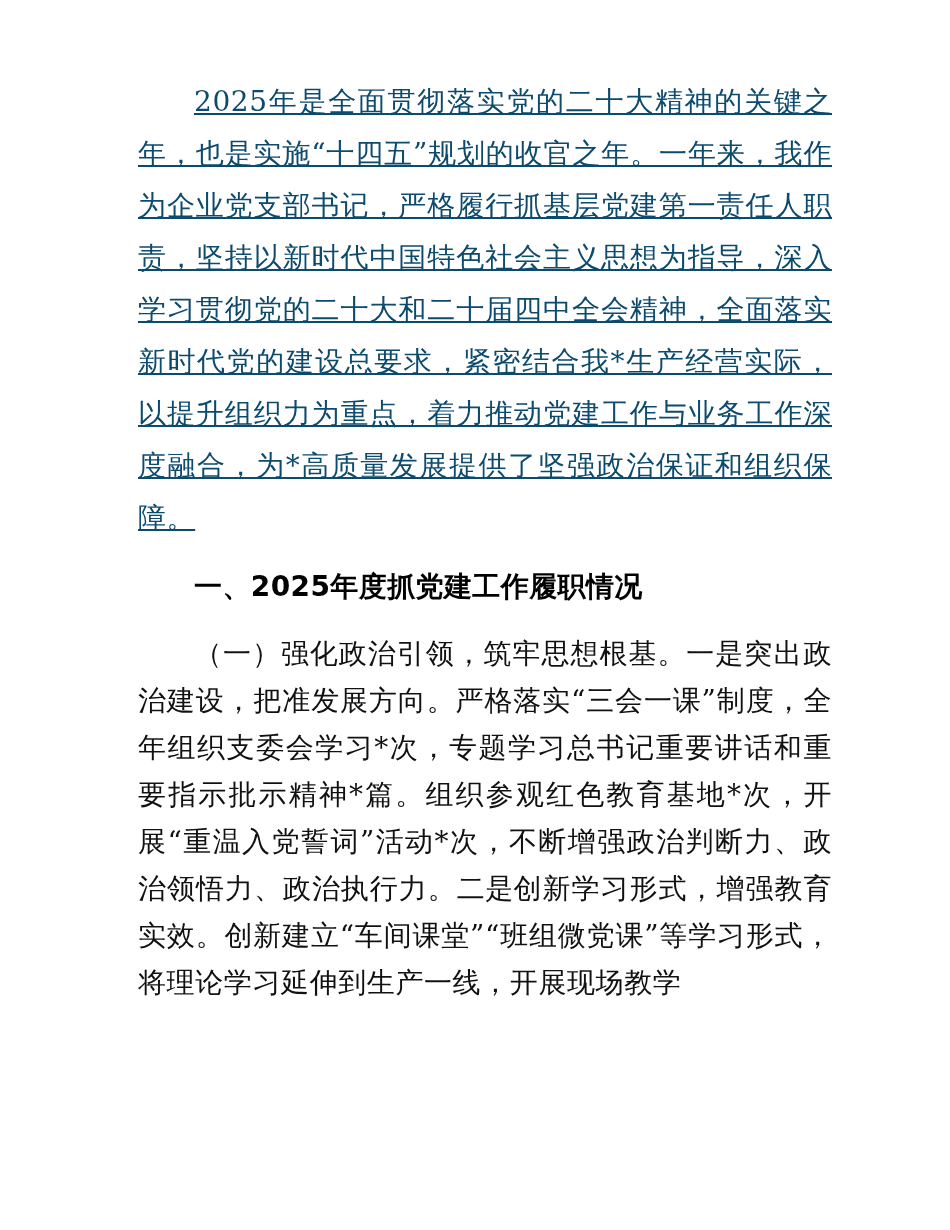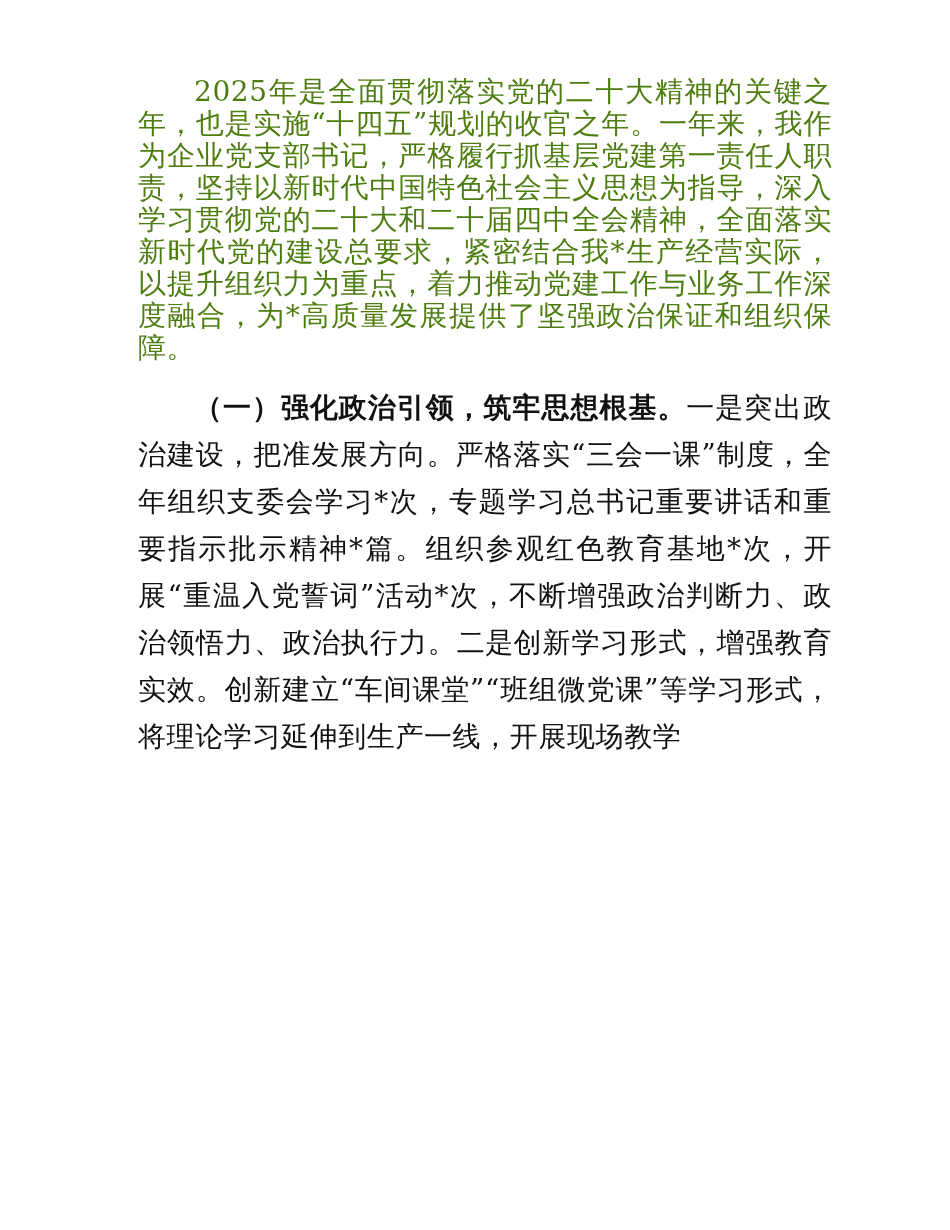--- a/index.html
+++ b/index.html
@@ -34,27 +34,28 @@
     letter-spacing: 0.5px;
     margin: 0;
     padding-top: 112px;
     width: 694px;
   }
 
   
   .body-para {
     font-family: "DejaVu Serif", "Liberation Serif", serif;
     font-size: 28px;
-    line-height: 32px;
-    color: #4d7c0f;
+    line-height: 52px;
+    color: #0c4a6e;
     text-align: justify;
     text-justify: inter-ideograph;
     text-indent: 56px;
     margin: 0;
     letter-spacing: 0.6px;
+    text-decoration: underline;
   }
   #intro-paragraph {
     padding-top: 76px;
   }
 
   
   .section-heading {
     font-family: "DejaVu Sans", "Liberation Sans", sans-serif;
     font-weight: 700;
     font-size: 28px;
@@ -74,35 +75,36 @@
     color: #111111;
     text-align: justify;
     text-justify: inter-ideograph;
     text-indent: 56px;
     margin: 0;
     padding-top: 20px;
     letter-spacing: 0.6px;
   }
   .lead-bold {
     font-family: "DejaVu Sans", "Liberation Sans", sans-serif;
-    font-weight: 700;
+    font-weight: 400;
     letter-spacing: 0;
   }
   .enum-bold {
     font-family: "DejaVu Sans", "Liberation Sans", sans-serif;
     font-weight: 400;
     letter-spacing: 0;
   }
 </style>
 </head>
 <body>
 
 <div class="page">
   <div class="content">
 
 
     <p class="body-para" id="intro-paragraph">2025年是全面贯彻落实党的二十大精神的关键之年，也是实施“十四五”规划的收官之年。一年来，我作为企业党支部书记，严格履行抓基层党建第一责任人职责，坚持以新时代中国特色社会主义思想为指导，深入学习贯彻党的二十大和二十届四中全会精神，全面落实新时代党的建设总要求，紧密结合我*生产经营实际，以提升组织力为重点，着力推动党建工作与业务工作深度融合，为*高质量发展提供了坚强政治保证和组织保障。</p>
 
+    <h2 class="section-heading">一、2025年度抓党建工作履职情况</h2>
 
     <p class="subsection-para"><span class="lead-bold">（一）强化政治引领，筑牢思想根基。</span><span class="enum-bold">一是</span><span>突出政治建设，把准发展方向。严格落实“三会一课”制度，全年组织支委会学习*次，专题学习总书记重要讲话和重要指示批示精神*篇。组织参观红色教育基地*次，开展“重温入党誓词”活动*次，不断增强政治判断力、政治领悟力、政治执行力。</span><span class="enum-bold">二是</span><span>创新学习形式，增强教育实效。创新建立“车间课堂”“班组微党课”等学习形式，将理论学习延伸到生产一线，开展现场教学</span></p>
 
   </div>
 </div>
 
 </body></html>

